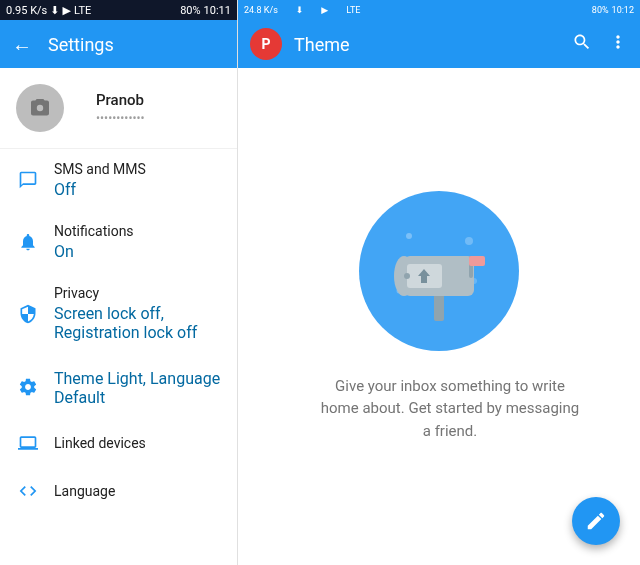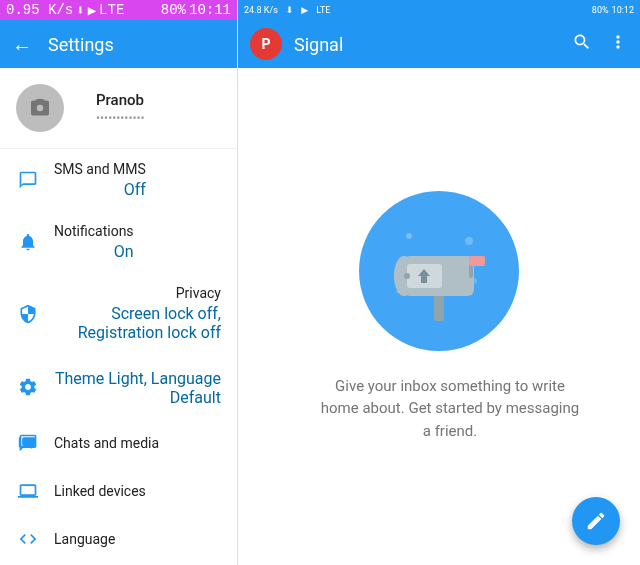--- a/index.html
+++ b/index.html
@@ -15,29 +15,28 @@
     .left-panel {
       width: 238px;
       height: 565px;
       display: flex;
       flex-direction: column;
       background: #fff;
       border-right: 1px solid #e0e0e0;
     }
 
     .status-bar-left {
-      background: #d946ef;
+      background: #0f172a;
       height: 20px;
       display: flex;
       align-items: center;
       justify-content: space-between;
       padding: 0 6px;
       color: white;
-      font-size: 14px;
-      font-family: Liberation Mono, monospace;
+      font-size: 11px;
     }
 
     .status-bar-left .left-info {
       display: flex;
       align-items: center;
       gap: 3px;
     }
 
     .status-bar-left .right-info {
       display: flex;
@@ -106,21 +105,20 @@
       flex: 1;
       overflow-y: auto;
     }
 
     .settings-item {
       display: flex;
       align-items: center;
       padding: 12px 16px;
       gap: 14px;
       cursor: pointer;
-      text-align: right;
     }
 
     .settings-item .icon-wrap {
       width: 24px;
       height: 24px;
       display: flex;
       align-items: center;
       justify-content: center;
       color: #2196F3;
       font-size: 18px;
@@ -156,21 +154,21 @@
       align-items: center;
       justify-content: space-between;
       padding: 0 6px;
       color: white;
       font-size: 9px;
     }
 
     .status-bar-right .left-info {
       display: flex;
       align-items: center;
-      gap: 8px;
+      gap: 18px;
     }
 
     .status-bar-right .right-info {
       display: flex;
       align-items: center;
       gap: 3px;
     }
 
     .app-bar-right {
       background: #2196F3;
@@ -344,31 +342,20 @@
       <div class="icon-wrap">
         <svg width="20" height="20" viewBox="0 0 24 24" fill="#2196F3">
             <path d="M19.43 12.98c.04-.32.07-.64.07-.98s-.03-.66-.07-.98l2.11-1.65c.19-.15.24-.42.12-.64l-2-3.46c-.12-.22-.39-.3-.61-.22l-2.49 1c-.52-.4-1.08-.73-1.69-.98l-.38-2.65C14.46 2.18 14.25 2 14 2h-4c-.25 0-.46.18-.49.42l-.38 2.65c-.61.25-1.17.59-1.69.98l-2.49-1c-.23-.09-.49 0-.61.22l-2 3.46c-.13.22-.07.49.12.64l2.11 1.65c-.04.32-.07.65-.07.98s.03.66.07.98l-2.11 1.65c-.19.15-.24.42-.12.64l2 3.46c.12.22.39.3.61.22l2.49-1c.52.4 1.08.73 1.69.98l.38 2.65c.03.24.24.42.49.42h4c.25 0 .46-.18.49-.42l.38-2.65c.61-.25 1.17-.58 1.69-.98l2.49 1c.23.09.49 0 .61-.22l2-3.46c.12-.22.07-.49-.12-.64l-2.11-1.65zM12 15.5c-1.93 0-3.5-1.57-3.5-3.5s1.57-3.5 3.5-3.5 3.5 1.57 3.5 3.5-1.57 3.5-3.5 3.5z"></path>
           </svg>
       </div>
       <div class="item-text">
         <div class="sublabel">Theme Light, Language Default</div>
       </div>
     </div>
 
-    <div class="settings-item">
-      <div class="icon-wrap">
-        <svg width="20" height="20" viewBox="0 0 24 24" fill="#2196F3">
-            <path d="M21 15c0 1.1-.9 2-2 2h-2v2l-4-2H7c-1.1 0-2-.9-2-2V7c0-1.1.9-2 2-2h12c1.1 0 2 .9 2 2v8zM3 17l4-2H3V5H1v12l2-0z"></path>
-            <path d="M20 2H4c-1.1 0-2 .9-2 2v18l4-4h14c1.1 0 2-.9 2-2V4c0-1.1-.9-2-2-2zm0 14H5.17L4 17.17V4h16v12z"></path>
-          </svg>
-      </div>
-      <div class="item-text">
-        <div class="label">Chats and media</div>
-      </div>
-    </div>
 
     <div class="settings-item">
       <div class="icon-wrap">
         <svg width="20" height="20" viewBox="0 0 24 24" fill="#2196F3">
             <path d="M20 18c1.1 0 2-.9 2-2V6c0-1.1-.9-2-2-2H4c-1.1 0-2 .9-2 2v10c0 1.1.9 2 2 2H0v2h24v-2h-4zM4 6h16v10H4V6z"></path>
           </svg>
       </div>
       <div class="item-text">
         <div class="label">Linked devices</div>
       </div>
@@ -398,21 +385,21 @@
       <span>LTE</span>
     </div>
     <div class="right-info">
       <span>80%</span>
       <span>10:12</span>
     </div>
   </div>
 
   <div class="app-bar-right">
     <div class="signal-avatar">P</div>
-    <span class="app-title">Signal</span>
+    <span class="app-title">Theme</span>
     <div class="icons">
       <span>
         <svg width="20" height="20" viewBox="0 0 24 24" fill="white">
             <path d="M15.5 14h-.79l-.28-.27C15.41 12.59 16 11.11 16 9.5 16 5.91 13.09 3 9.5 3S3 5.91 3 9.5 5.91 16 9.5 16c1.61 0 3.09-.59 4.23-1.57l.27.28v.79l5 4.99L20.49 19l-4.99-5zm-6 0C7.01 14 5 11.99 5 9.5S7.01 5 9.5 5 14 7.01 14 9.5 11.99 14 9.5 14z"></path>
           </svg>
       </span>
       <span>
         <svg width="20" height="20" viewBox="0 0 24 24" fill="white">
             <path d="M12 8c1.1 0 2-.9 2-2s-.9-2-2-2-2 .9-2 2 .9 2 2 2zm0 2c-1.1 0-2 .9-2 2s.9 2 2 2 2-.9 2-2-.9-2-2-2zm0 6c-1.1 0-2 .9-2 2s.9 2 2 2 2-.9 2-2-.9-2-2-2z"></path>
           </svg>

